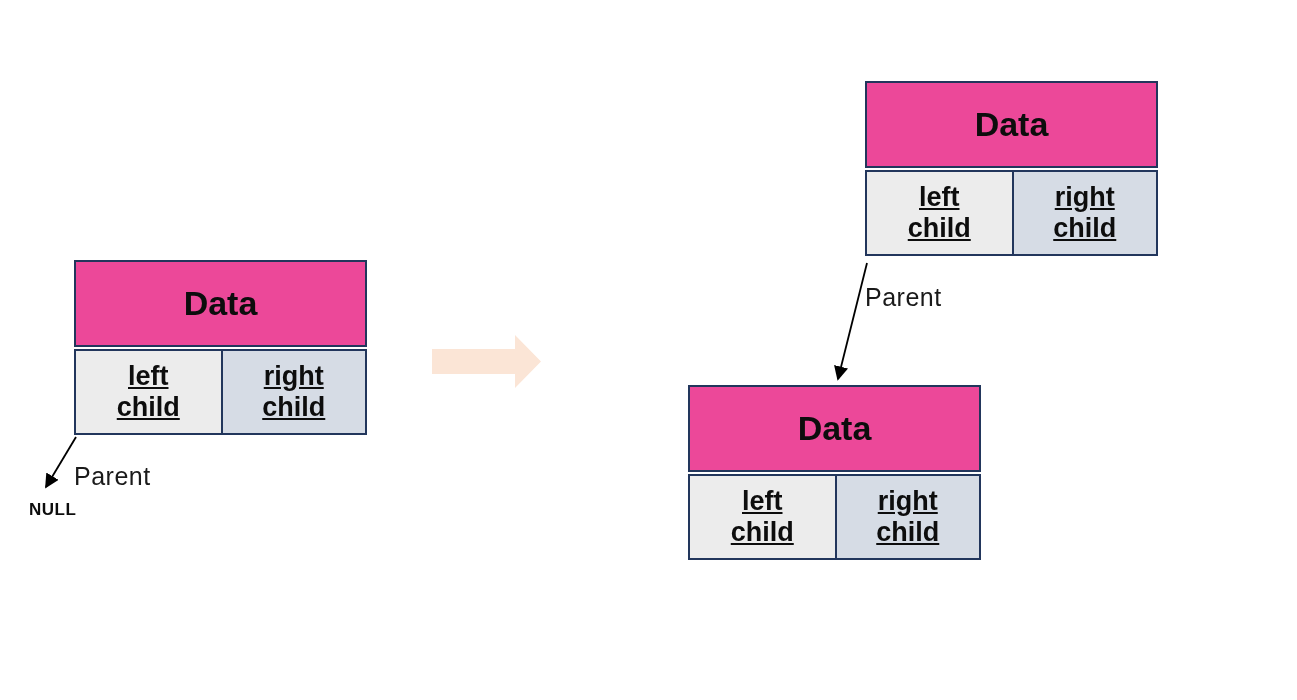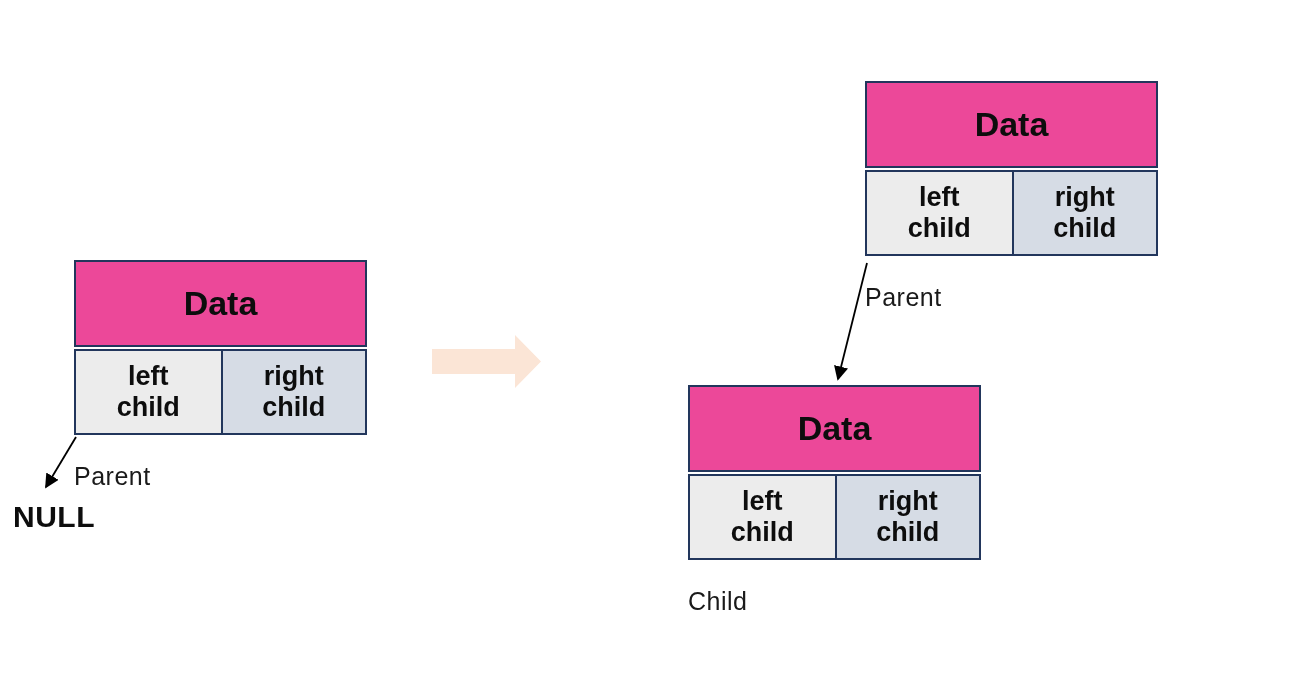--- a/index.html
+++ b/index.html
@@ -62,20 +62,21 @@
   .cell {
     flex: 1 1 50%;
     display: flex;
     align-items: center;
     justify-content: center;
     font-size: 27px;
     font-weight: 700;
     line-height: 1.16;
     color: #0d0d0d;
     text-align: center;
+    text-decoration: underline;
   }
   .cell span {
     display: block;
     width: min-content;
     margin: 0 auto;
   }
   .cell.left  { background: var(--left-cell-bg, #ECECEC); }
   .cell.right { background: var(--right-cell-bg, #D6DCE5); border-left: 2px solid var(--node-border, #22365C); }
 
   .caption {
@@ -84,23 +85,23 @@
     left: 0;
     width: 100%;
     font-size: 25px;
     font-weight: 400;
     color: #1a1a1a;
     letter-spacing: 0.5px;
   }
 
   .null-label {
     position: absolute;
-    left: 13px;
+    left: 29px;
     top: 500px;
-    font-size: 30px;
+    font-size: 17px;
     font-weight: 700;
     color: #0d0d0d;
     letter-spacing: 0.5px;
   }
 
   
   #node-before-parent { left: 74px;  top: 260px; }
   #node-after-parent  { left: 865px; top: 81px;  }
   #node-after-child   { left: 688px; top: 385px; }
 </style>
@@ -160,16 +161,15 @@
       <span>Data</span>
     </div>
     <div class="cells">
       <div class="cell left">
         <span>left child</span>
       </div>
       <div class="cell right">
         <span>right child</span>
       </div>
     </div>
-    <div class="caption">Child</div>
   </div>
 
 </div>
 
 </body></html>

